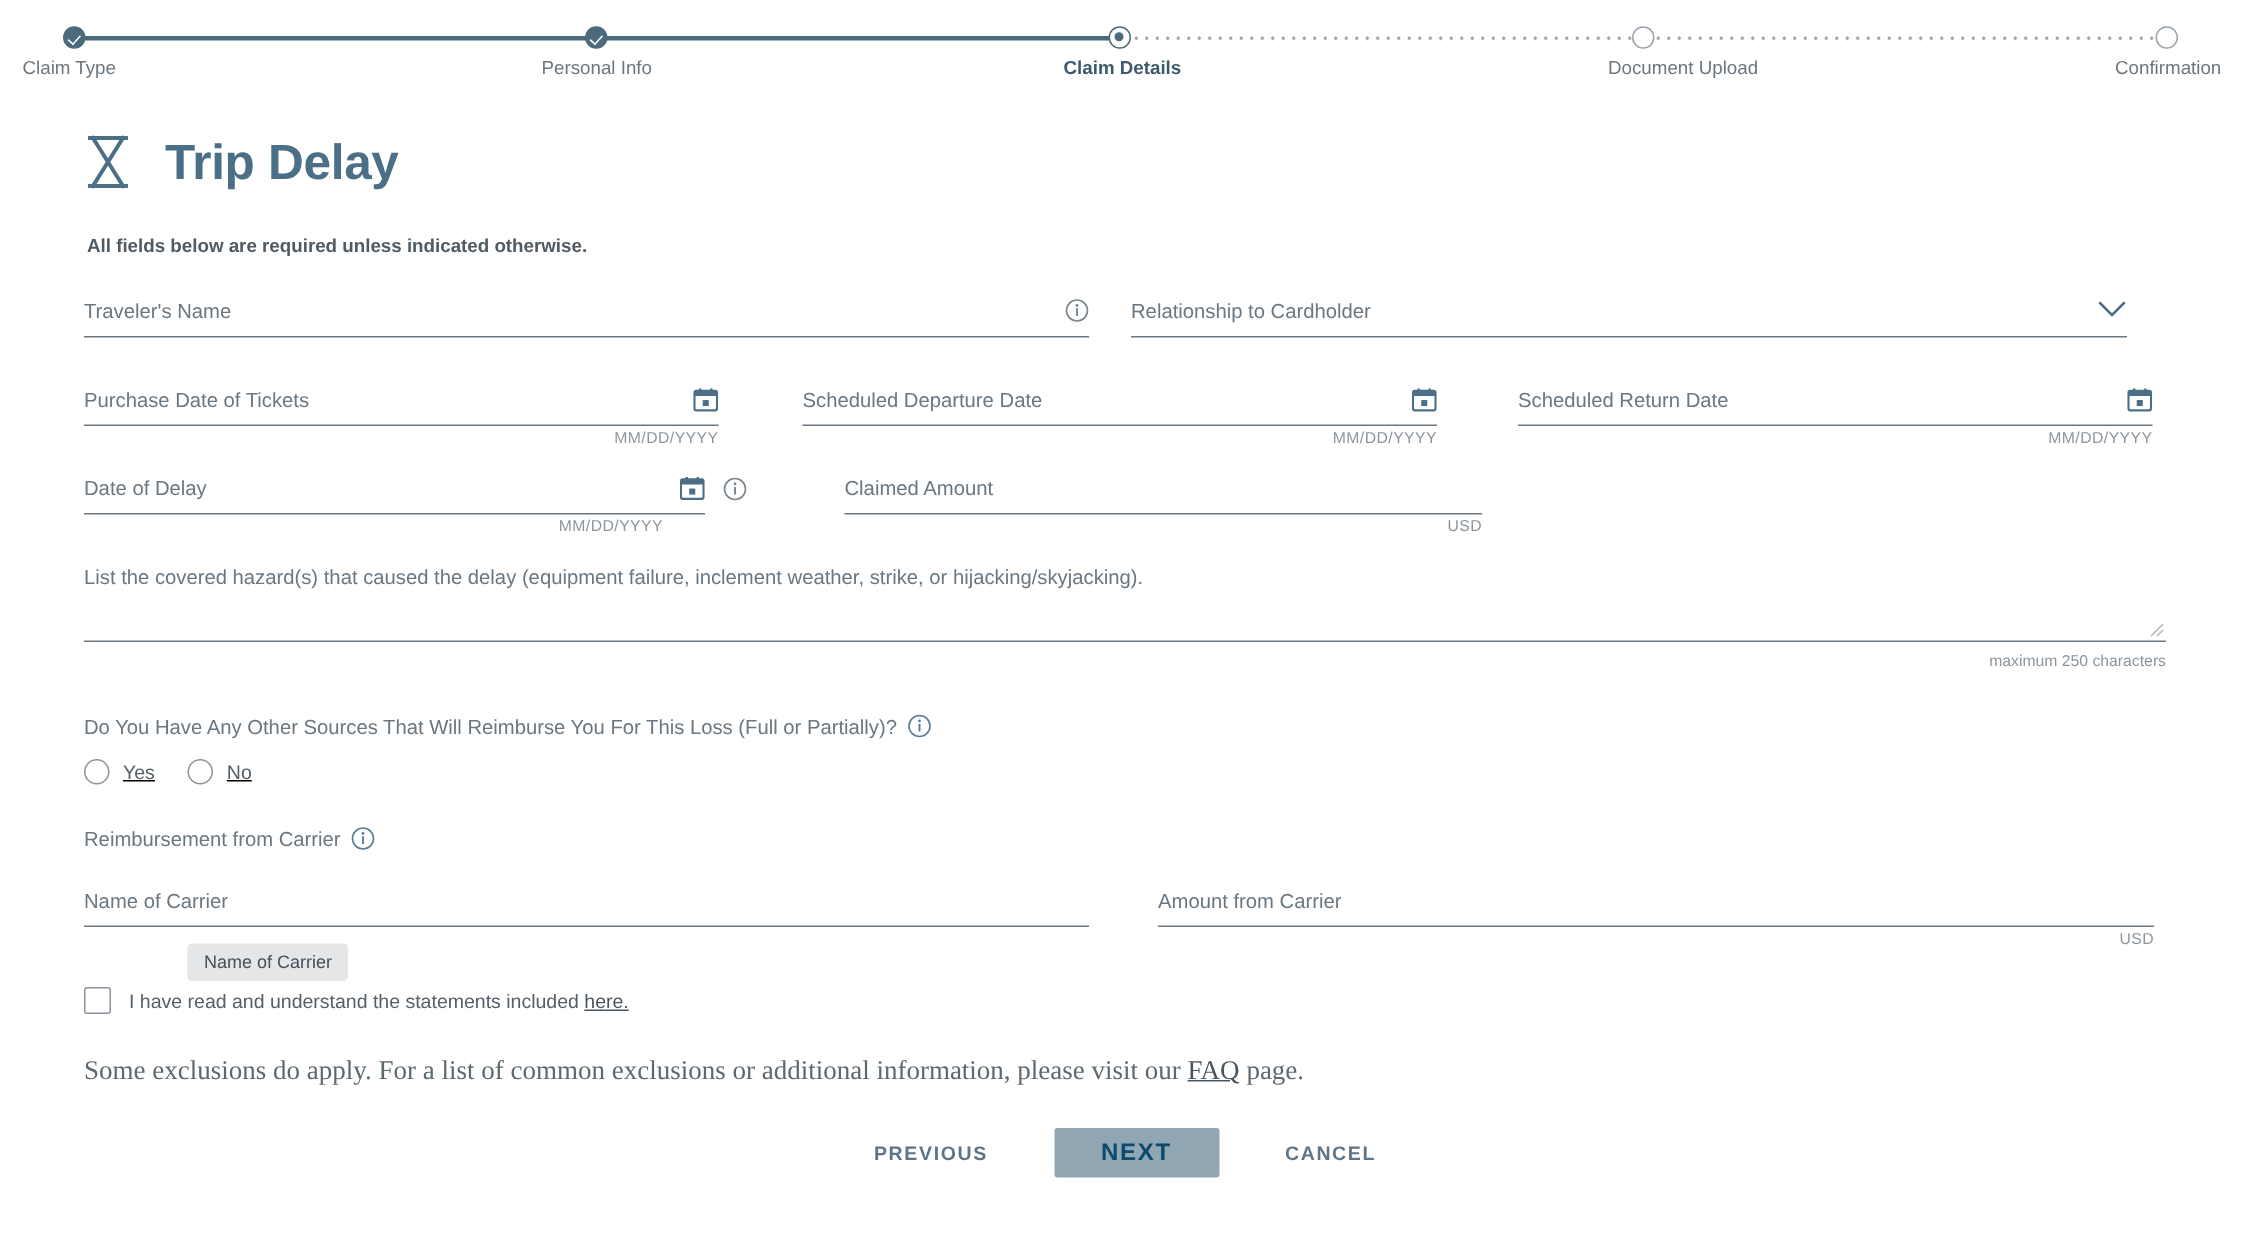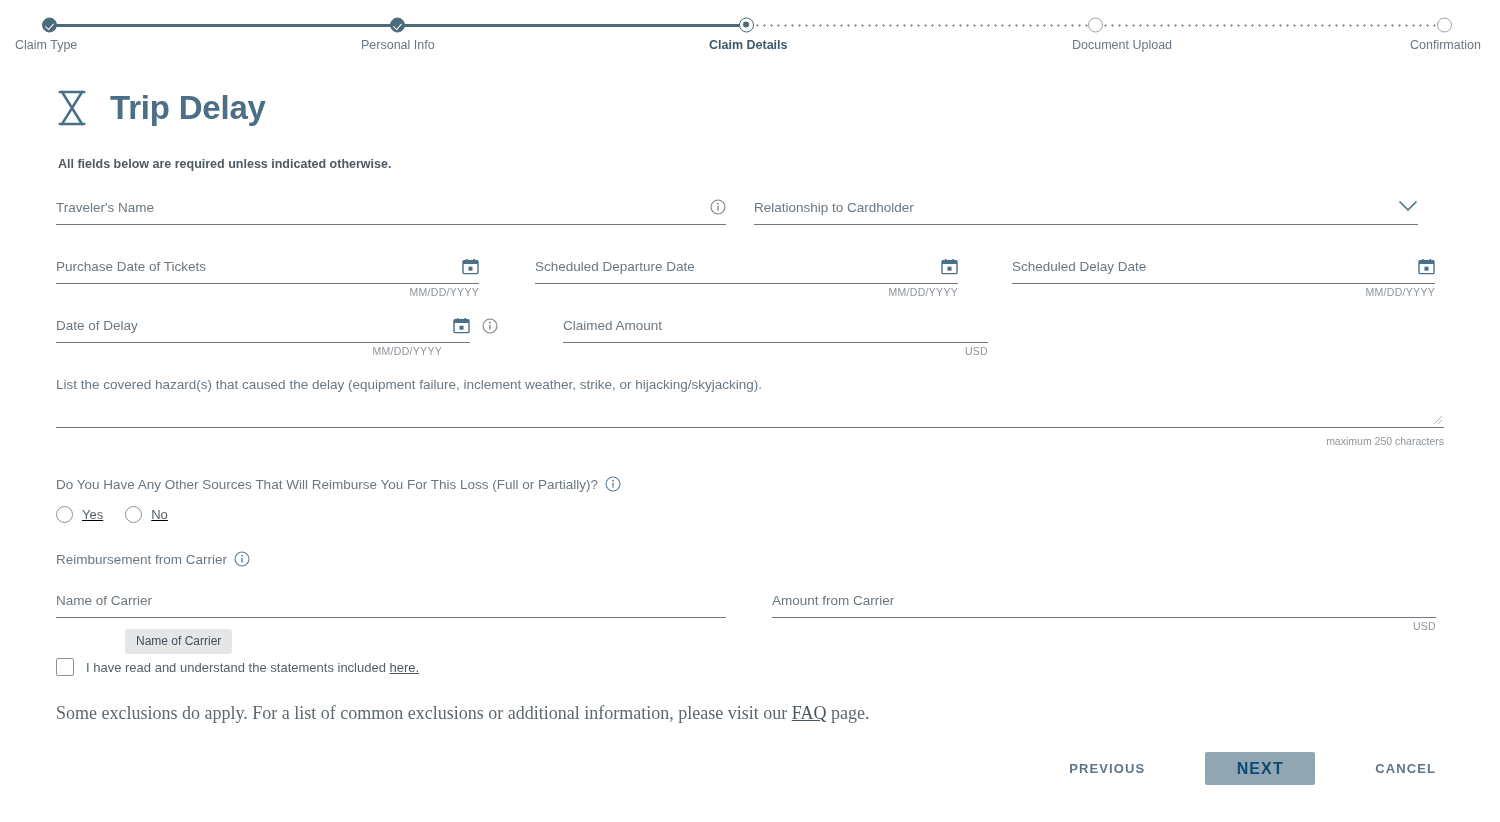--- a/index.html
+++ b/index.html
@@ -195,22 +195,22 @@
   }
   .cb-text { font-size: 13px; color: #555f67; }
   a.inline-link { color: #4a565f; text-decoration: underline; }
 
   .exclusions { font-size: 18px; color: #5d686f; font-family: Liberation Serif, serif; }
 
   
   .btn-row {
     display: flex;
     align-items: center;
-    justify-content: flex-end;
-    gap: 52px;
+    justify-content: center;
+    gap: 36px;
   }
   .btn-text {
     background: none; border: none;
     font-family: inherit;
     font-size: 13px;
     font-weight: bold;
     letter-spacing: 1.1px;
     color: #5f7585;
     cursor: pointer;
     padding: 10px 8px;
@@ -328,21 +328,21 @@
               <rect x="6.5" y="8.7" width="4" height="4" fill="#4b6f86"></rect>
             </svg>
           </span>
         </span>
       </div>
       <div class="hint">MM/DD/YYYY</div>
     </div>
 
     <div class="field" style="width:423px; margin-left:54px;">
       <div class="line">
-        <span class="lbl">Scheduled Delay Date</span>
+        <span class="lbl">Scheduled Return Date</span>
         <span class="adorn">
           <span>
             <svg class="cal-icon" width="17" height="17" viewBox="0 0 17 17">
               <rect x="1" y="2.6" width="15" height="13" rx="1.2" fill="none" stroke="#4b6f86" stroke-width="1.4"></rect>
               <rect x="1" y="2.6" width="15" height="3.4" fill="#4b6f86"></rect>
               <rect x="4" y="1" width="1.6" height="3" fill="#4b6f86"></rect>
               <rect x="11.4" y="1" width="1.6" height="3" fill="#4b6f86"></rect>
               <rect x="6.5" y="8.7" width="4" height="4" fill="#4b6f86"></rect>
             </svg>
           </span>

